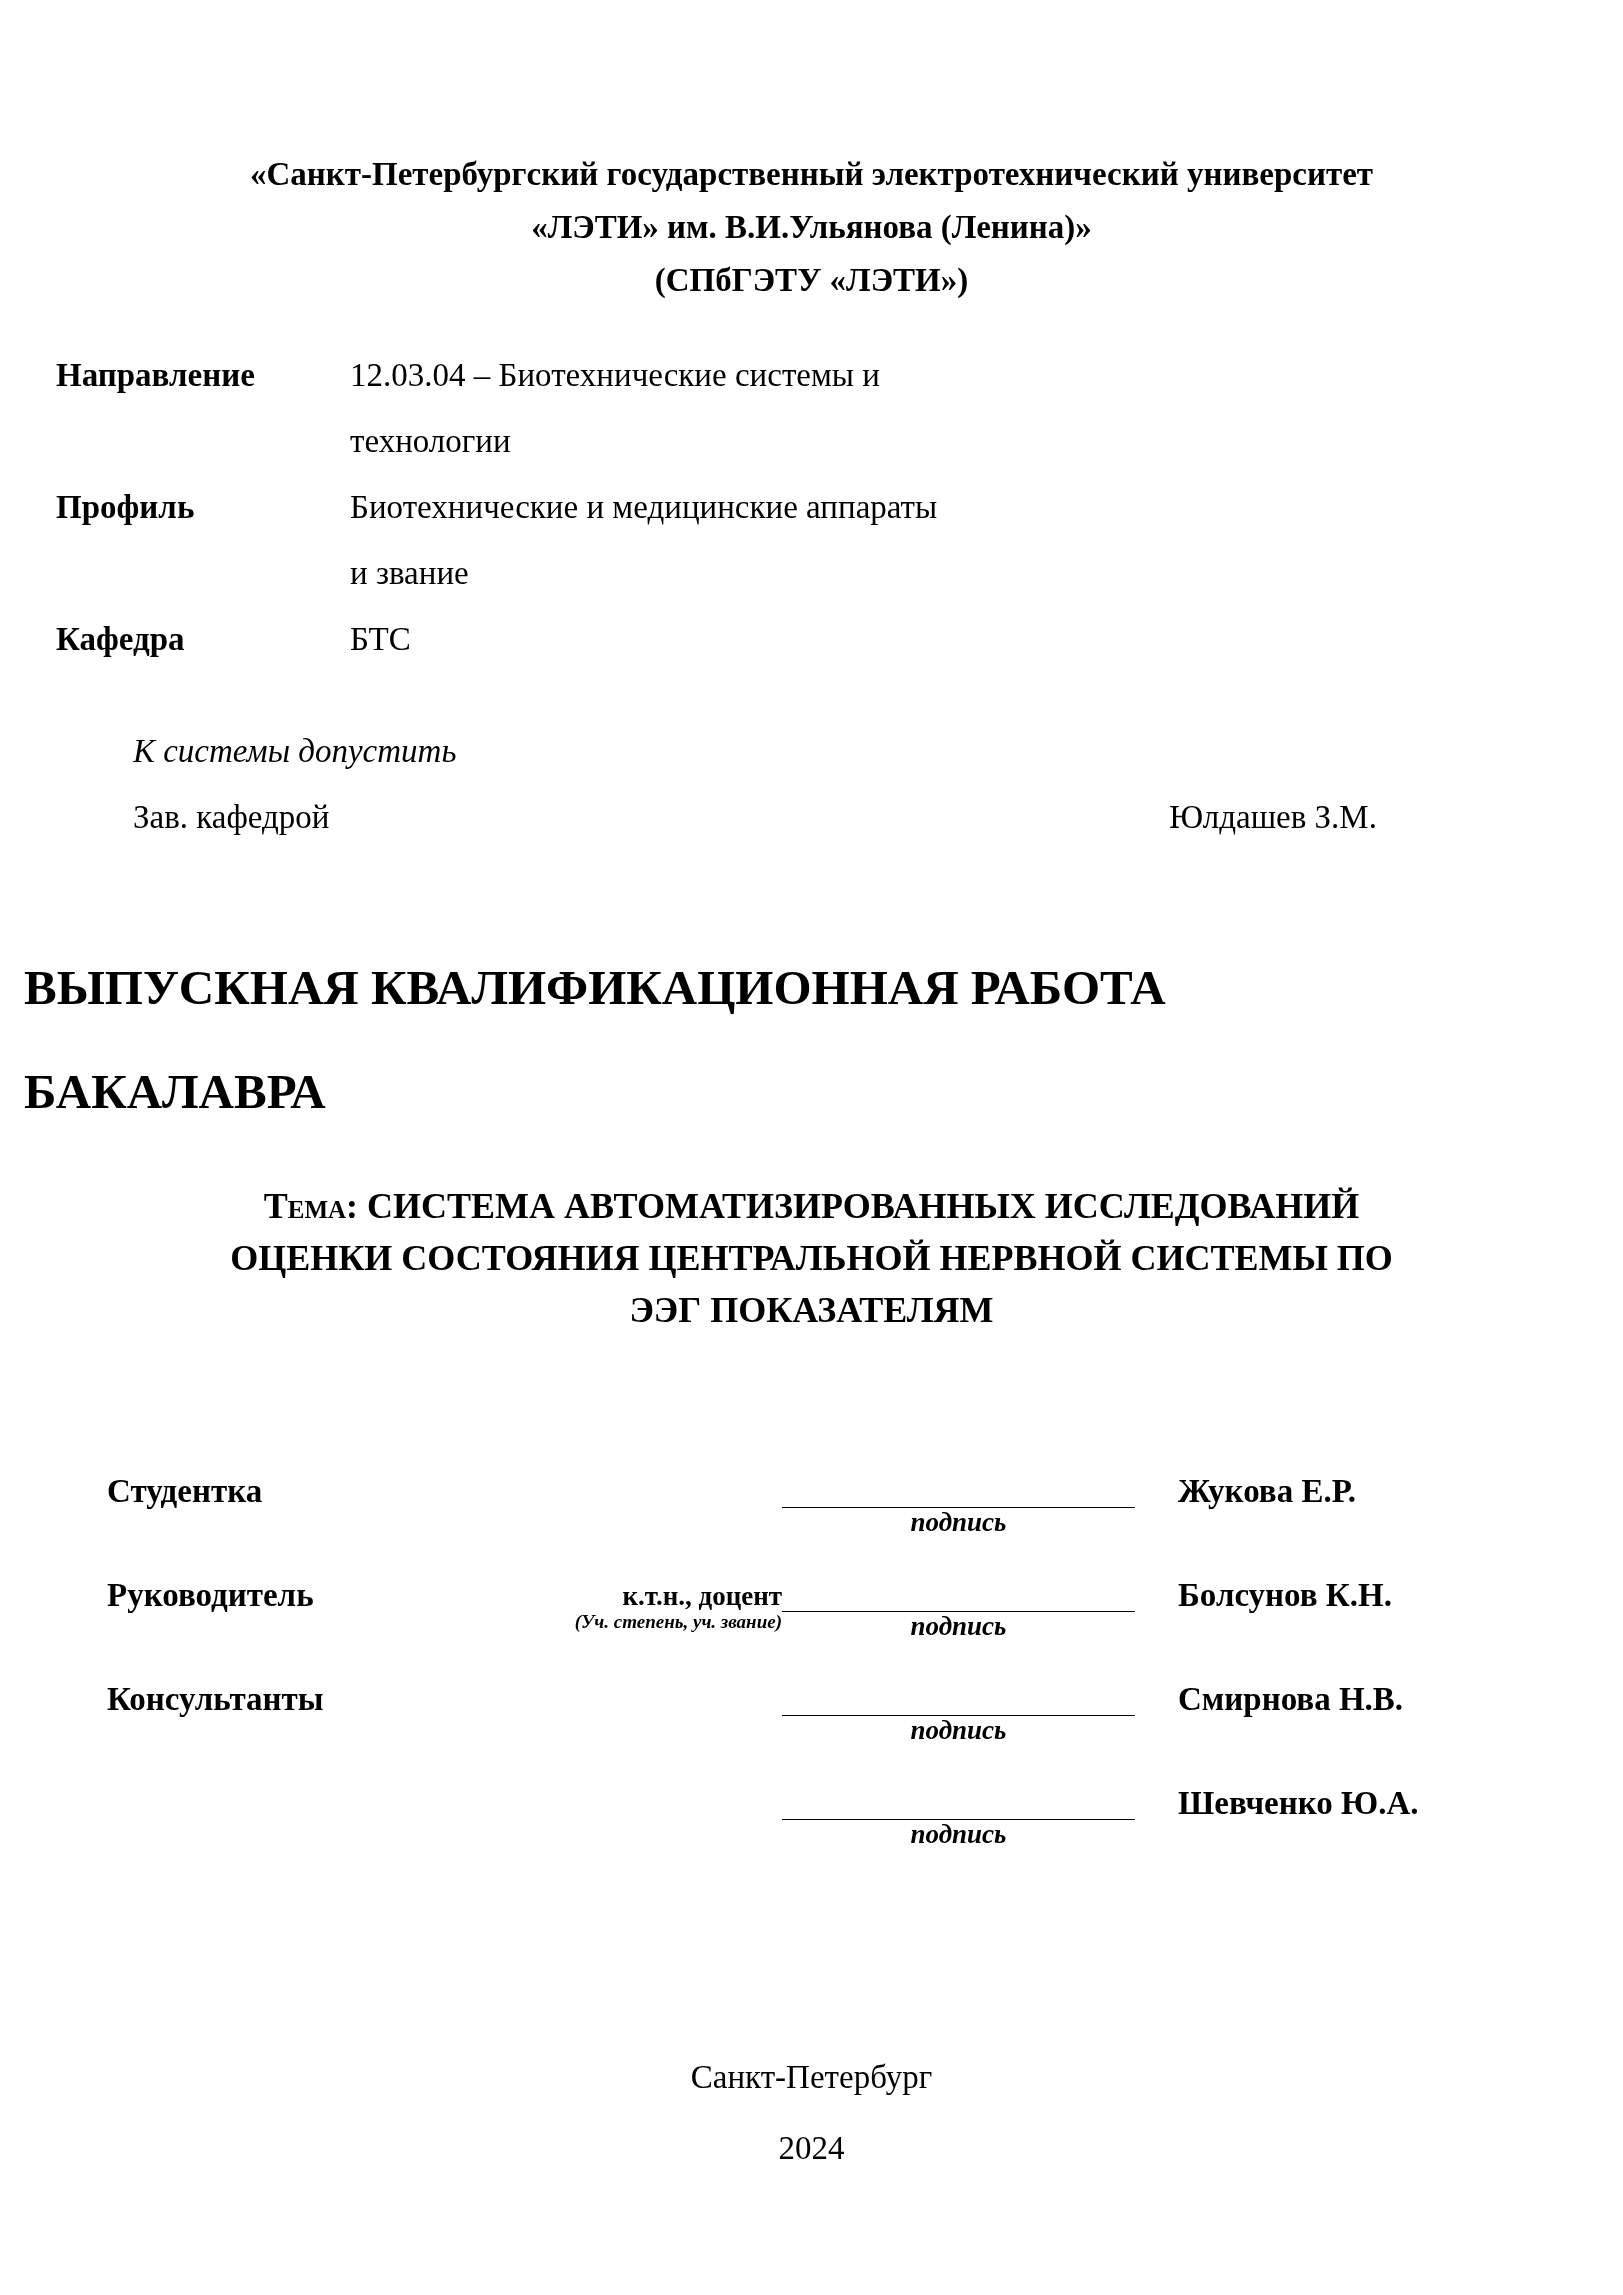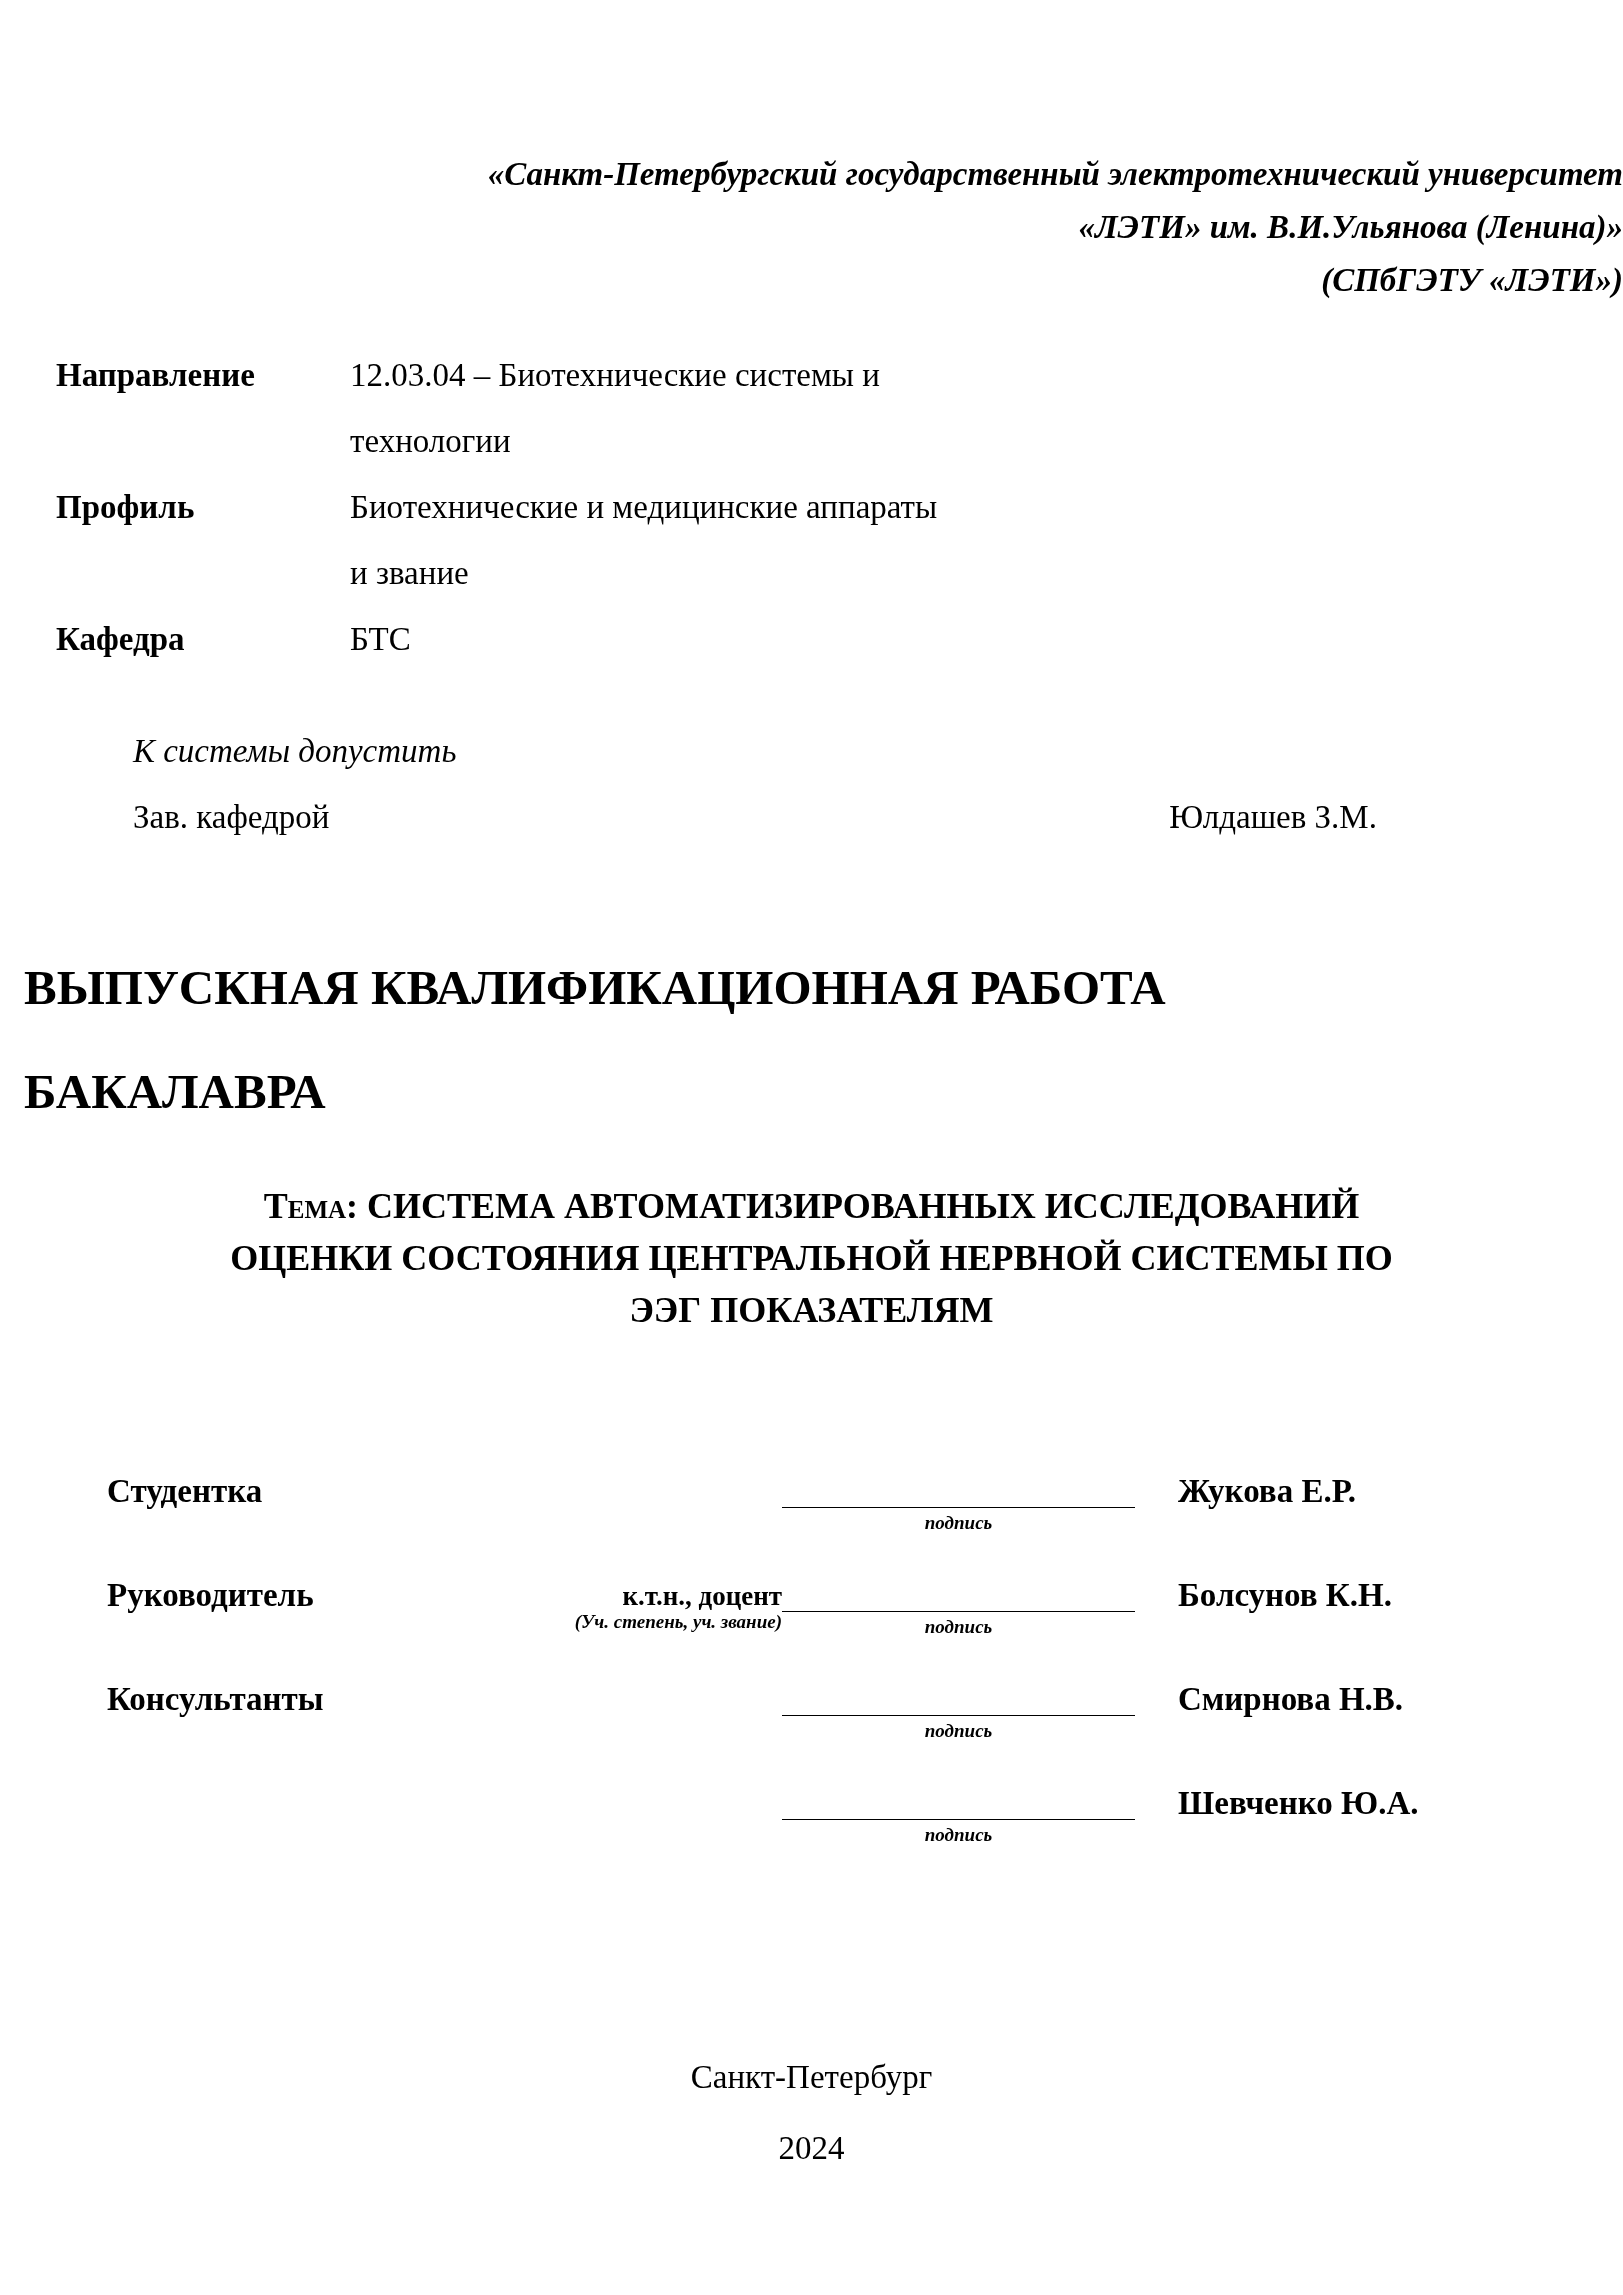--- a/index.html
+++ b/index.html
@@ -11,25 +11,24 @@
     background: #ffffff;
     color: #000000;
     font-family: "Liberation Serif", serif;
     overflow: hidden;
     box-sizing: border-box;
   }
 
   
   .header {
     margin-top: 148px;
-    text-align: right;
+    text-align: center;
     font-weight: bold;
     font-size: 33px;
     line-height: 53px;
-    font-style: italic;
   }
 
   
   .fields { margin-top: 35px; padding-left: 56px; }
   .field-row { display: flex; align-items: flex-start; }
   .field-label {
     width: 294px;
     flex-shrink: 0;
     font-weight: bold;
     font-size: 33px;
@@ -66,21 +65,21 @@
 
   
   .signatures { margin-top: 133px; padding-left: 107px; font-weight: bold; }
   .sig-row { display: flex; align-items: flex-start; height: 104px; }
   .sig-role { width: 298px; flex-shrink: 0; font-size: 33px; line-height: 44px; }
   .sig-degree { width: 377px; flex-shrink: 0; text-align: right; padding-top: 7.9px; }
   .sig-degree-main { font-size: 27px; line-height: 30px; }
   .sig-degree-note { font-size: 19px; line-height: 22px; font-style: italic; }
   .sig-linecol { width: 353px; flex-shrink: 0; }
   .sig-line { height: 38px; border-bottom: 1.6px solid #000000; }
-  .sig-caption { text-align: center; font-style: italic; font-size: 19px; line-height: 25px; padding-top: 1.6px; }
+  .sig-caption { text-align: center; font-style: italic; font-size: 27px; line-height: 25px; padding-top: 1.6px; }
   .sig-name { margin-left: 43px; font-size: 33px; line-height: 44px; white-space: nowrap; }
 
   
   .footer { margin-top: 157px; text-align: center; font-size: 33px; line-height: 71px; }
 </style>
 </head>
 <body>
 
 <div class="page">
 

